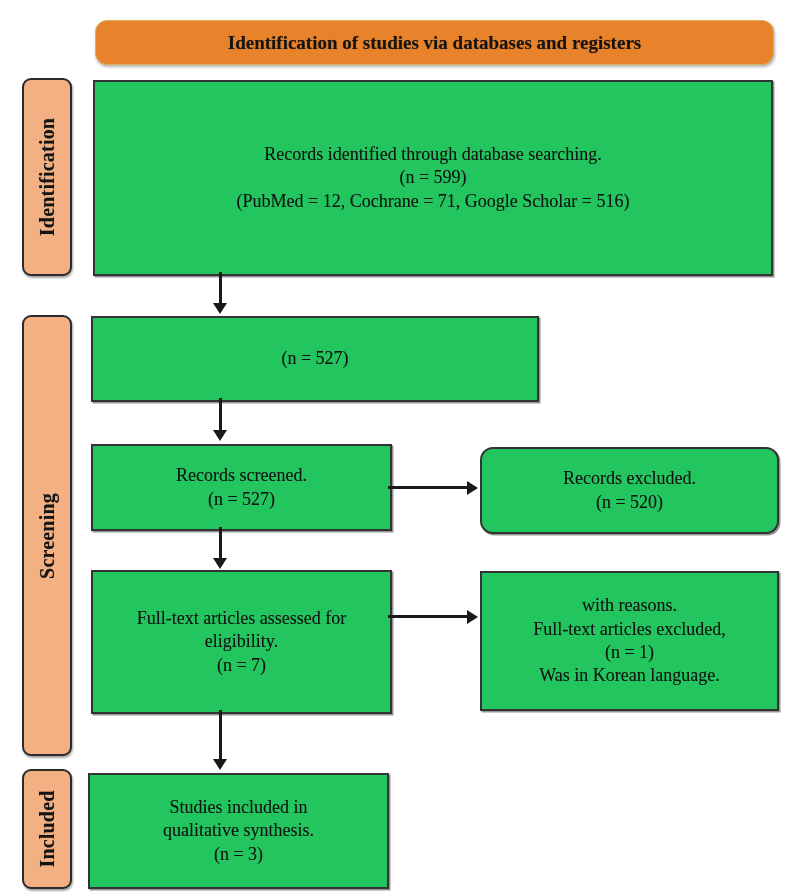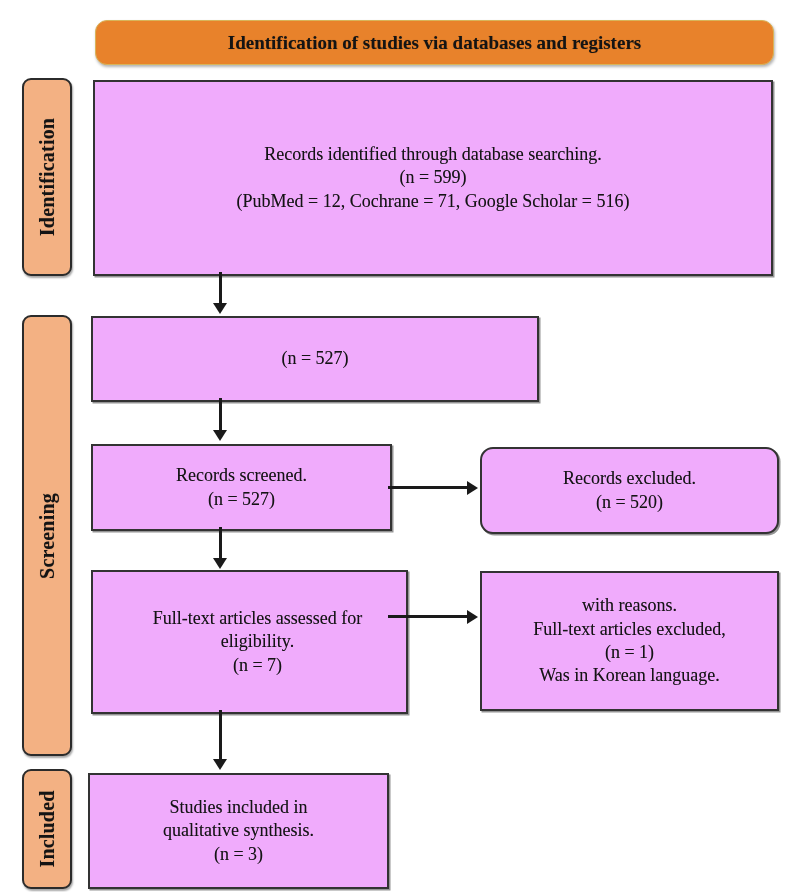--- a/index.html
+++ b/index.html
@@ -38,21 +38,21 @@
     display:flex;align-items:center;justify-content:center;
   }
   .banner .btxt{
     font-weight:bold;font-size:19px;color:#141414;
     text-shadow:0 0 1px rgba(0,0,0,.3);
   }
 
   
   .fbox{
     position:absolute;
-    background:#f0abfc;
+    background:#22c55e;
     border:2.5px solid #333333;
     box-shadow:1.5px 1.5px 0 rgba(60,60,60,.55);
     display:flex;align-items:center;justify-content:center;
     text-align:center;
   }
   .fbox .btext{
     font-size:18px;line-height:1.30;padding:0 8px;
     text-shadow:0 0 .6px rgba(0,0,0,.35);
   }
   .fbox .btext div{white-space:nowrap;}
@@ -127,21 +127,21 @@
   <div class="fbox" style="left:480px;top:447px;width:295px;height:83px;border-radius:13px;">
     <div class="btext">
       <div>Records excluded.</div>
       <div>(n = 520)</div>
     </div>
   </div>
 
   <div class="vline" style="left:219px;top:527px;height:34px;"></div>
   <div class="arrow-down" style="left:213px;top:558px;"></div>
 
-  <div class="fbox" style="left:91px;top:570px;width:297px;height:140px;padding-left:16px;">
+  <div class="fbox" style="left:91px;top:570px;width:297px;height:140px;">
     <div class="btext">
       <div>Full-text articles assessed for</div>
       <div>eligibility.</div>
       <div>(n = 7)</div>
     </div>
   </div>
 
   <div class="hline" style="left:388px;top:615px;width:80px;"></div>
   <div class="arrow-right" style="left:467px;top:610px;"></div>
 

